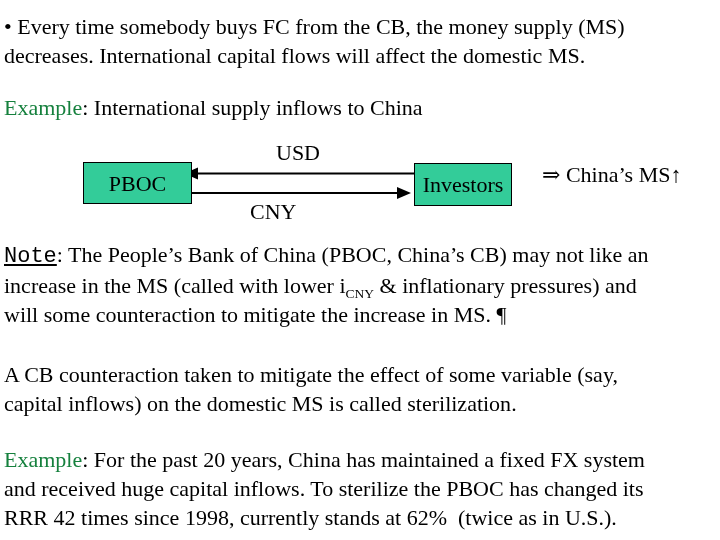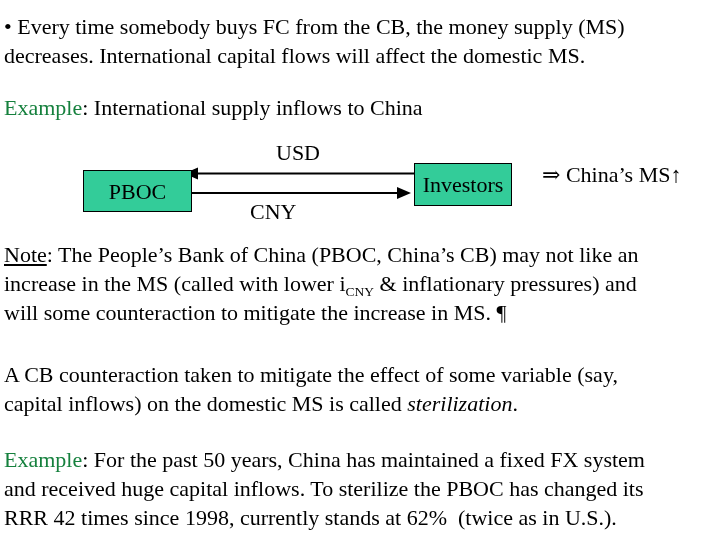--- a/index.html
+++ b/index.html
@@ -10,36 +10,36 @@
     background: #ffffff;
     font-family: "Liberation Serif", "DejaVu Serif", serif;
     font-size: 22px;
     line-height: 29px;
     color: #000000;
     overflow: hidden;
   }
   .para { position: absolute; left: 4px; right: 2px; }
   .line { white-space: pre; }
   .ex-label { color: #15803d; font-weight: normal; }
-  .u { text-decoration: underline; }
-  .it { font-style: italic; }
+  .u { text-decoration: underline; font-family: Liberation Mono, monospace; }
+  .it { }
   sub.isub { font-size: 13.5px; line-height: 0; }
   .diagram { position: absolute; left: 0; top: 138px; width: 720px; height: 100px; }
   .diagram svg { position: absolute; left: 0; top: 0; }
   .fbox {
     position: absolute;
     background: #33CC99;
     border: 1.5px solid #000000;
     box-sizing: border-box;
     display: flex;
     align-items: center;
     justify-content: center;
     white-space: pre;
   }
-  .pboc-box  { left: 83px;  top: 32px; width: 109px; height: 42px; }
+  .pboc-box  { left: 83px;  top: 24px; width: 109px; height: 42px; }
   .inv-box   { left: 414px; top: 25px; width: 98px; height: 43px; }
   .dlabel { position: absolute; white-space: pre; }
   .usd-label    { left: 247px; top: 0px; margin-left: 29px; }
   .cny-label    { left: 250px; top: 59px; }
   .result-label { left: 542px; top: 22px; }
 </style>
 </head>
 <body>
 
 <div class="slide">
@@ -72,18 +72,18 @@
     <div class="line"><span>increase in the MS (called with lower i</span><sub class="isub">CNY</sub><span> &amp; inflationary pressures) and</span></div>
     <div class="line">will some counteraction to mitigate the increase in MS. ¶</div>
   </div>
 
   <div class="para" style="top:360px">
     <div class="line">A CB counteraction taken to mitigate the effect of some variable (say,</div>
     <div class="line"><span>capital inflows) on the domestic MS is called </span><span class="it">sterilization</span><span>.</span></div>
   </div>
 
   <div class="para" style="top:445px">
-    <div class="line"><span class="ex-label">Example</span><span>: For the past 50 years, China has maintained a fixed FX system</span></div>
+    <div class="line"><span class="ex-label">Example</span><span>: For the past 20 years, China has maintained a fixed FX system</span></div>
     <div class="line">and received huge capital inflows. To sterilize the PBOC has changed its</div>
     <div class="line">RRR 42 times since 1998, currently stands at 62%  (twice as in U.S.).</div>
   </div>
 
 </div>
 
 </body></html>

